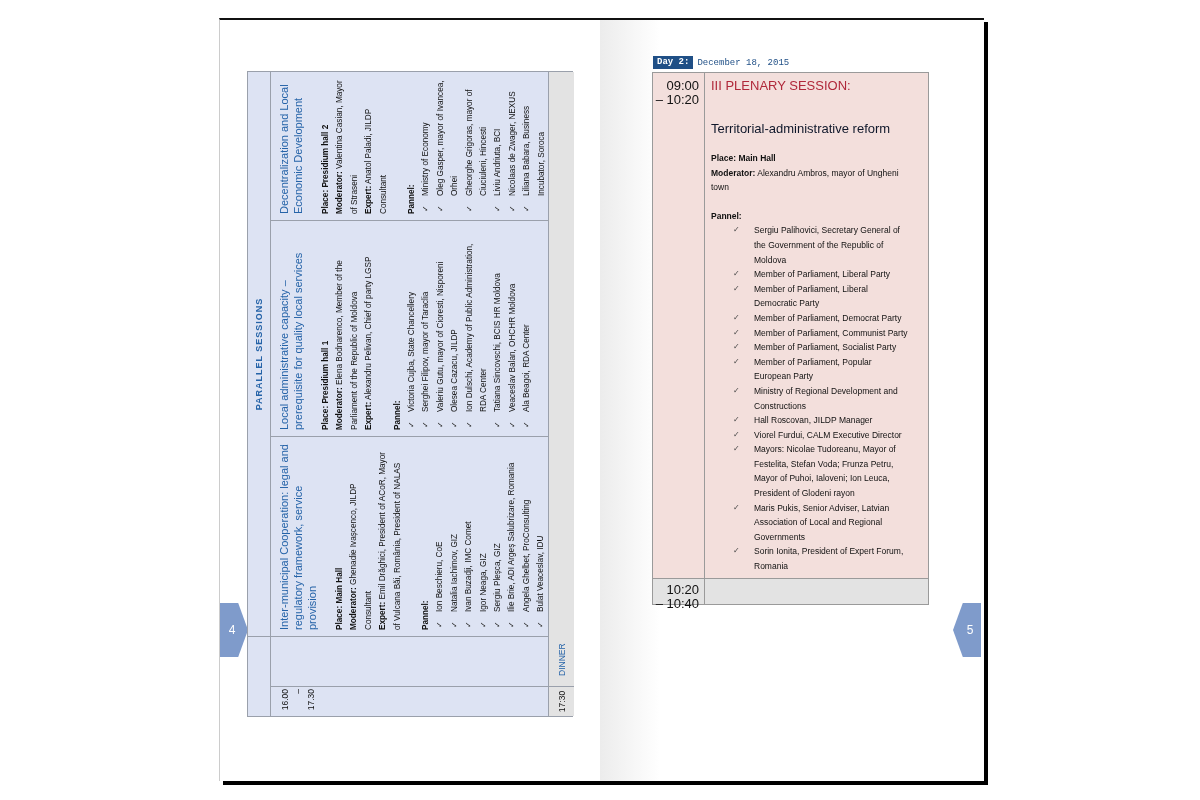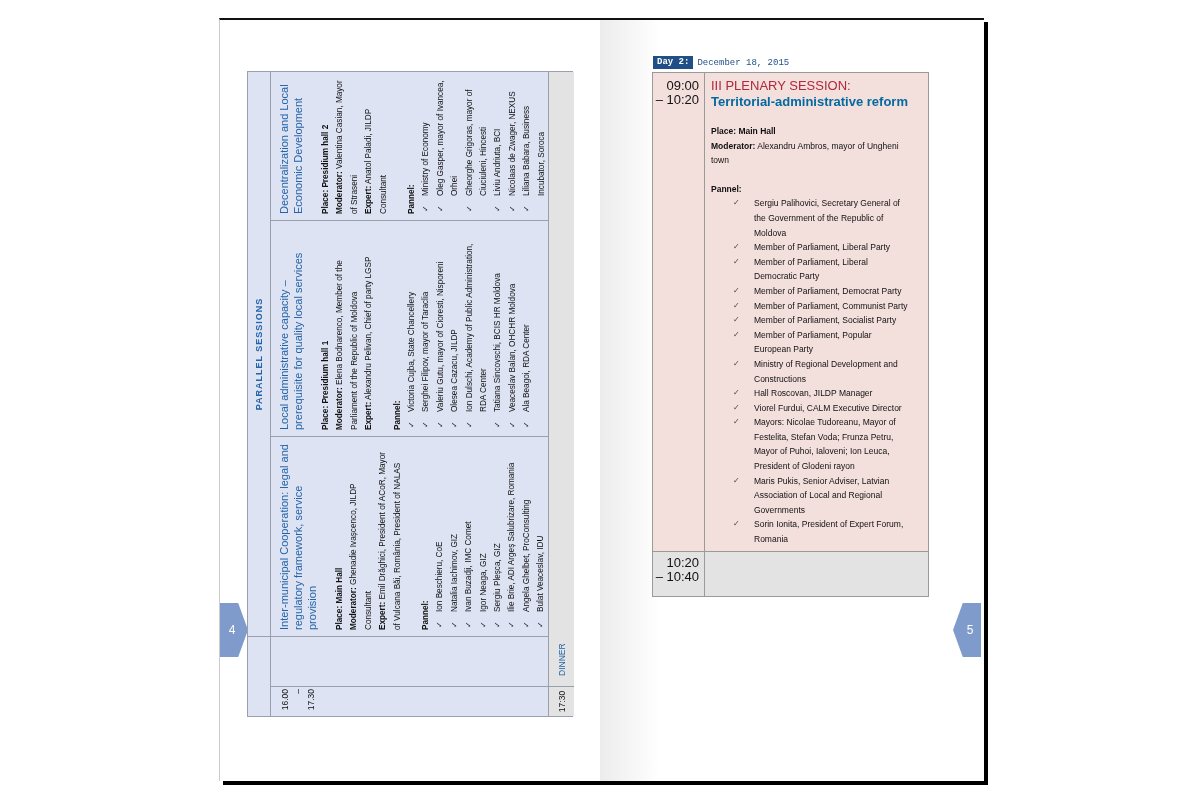--- a/index.html
+++ b/index.html
@@ -81,25 +81,25 @@
   .rot-table .dinner-row .c-dinner { padding-left: 10px; color: #2563a8; font-size: 8.5px; line-height: 26px; }
 
   
   .day-hdr { position: absolute; left: 653px; top: 56px; height: 13px; display: flex; align-items: center; font-family: Liberation Mono, monospace; }
   .day-badge { background: #1f4f86; color: #fff; font-weight: bold; font-size: 9px; padding: 0 4px; line-height: 13px; }
   .day-date { color: #1f4f86; font-size: 9px; margin-left: 4px; }
 
   .r-table { position: absolute; left: 652px; top: 72px; width: 277px; border: 1px solid #9a9a9a; }
   .r-row { display: flex; }
   .r-row.plenary { background: #f3dfdc; }
-  .r-row.coffee { background: #e3e3e3; border-top: 1px solid #9a9a9a; height: 45px; }
+  .r-row.coffee { background: #e3e3e3; border-top: 1px solid #9a9a9a; height: 26px; }
   .r-time { width: 52px; border-right: 1px solid #9a9a9a; text-align: right; padding: 6px 5px 0 0; font-size: 13px; line-height: 14px; }
   .r-content { flex: 1; padding: 5px 20px 4px 6px; font-size: 8.5px; line-height: 14.6px; }
   .pl-title1 { color: #b0283a; font-size: 13px; line-height: 16px; }
-  .pl-title2 { color: #0369a1; font-size: 13px; font-weight: bold; line-height: 16px; margin-bottom: 14px; }
+  .pl-title2 { color: #0f172a; font-size: 13px; font-weight: normal; line-height: 16px; margin-bottom: 14px; margin-top: 27px; }
   .r-content b { font-weight: bold; }
   .r-panel-lbl { font-weight: bold; margin-top: 14px; }
   .r-list { list-style: none; }
   .r-list li { position: relative; padding-left: 43px; }
   .r-list li .chk { position: absolute; left: 22px; top: 0; font-size: 8px; color: #444; }
   .coffee .r-content { padding-top: 11px; }
 </style>
 </head>
 <body>
 

